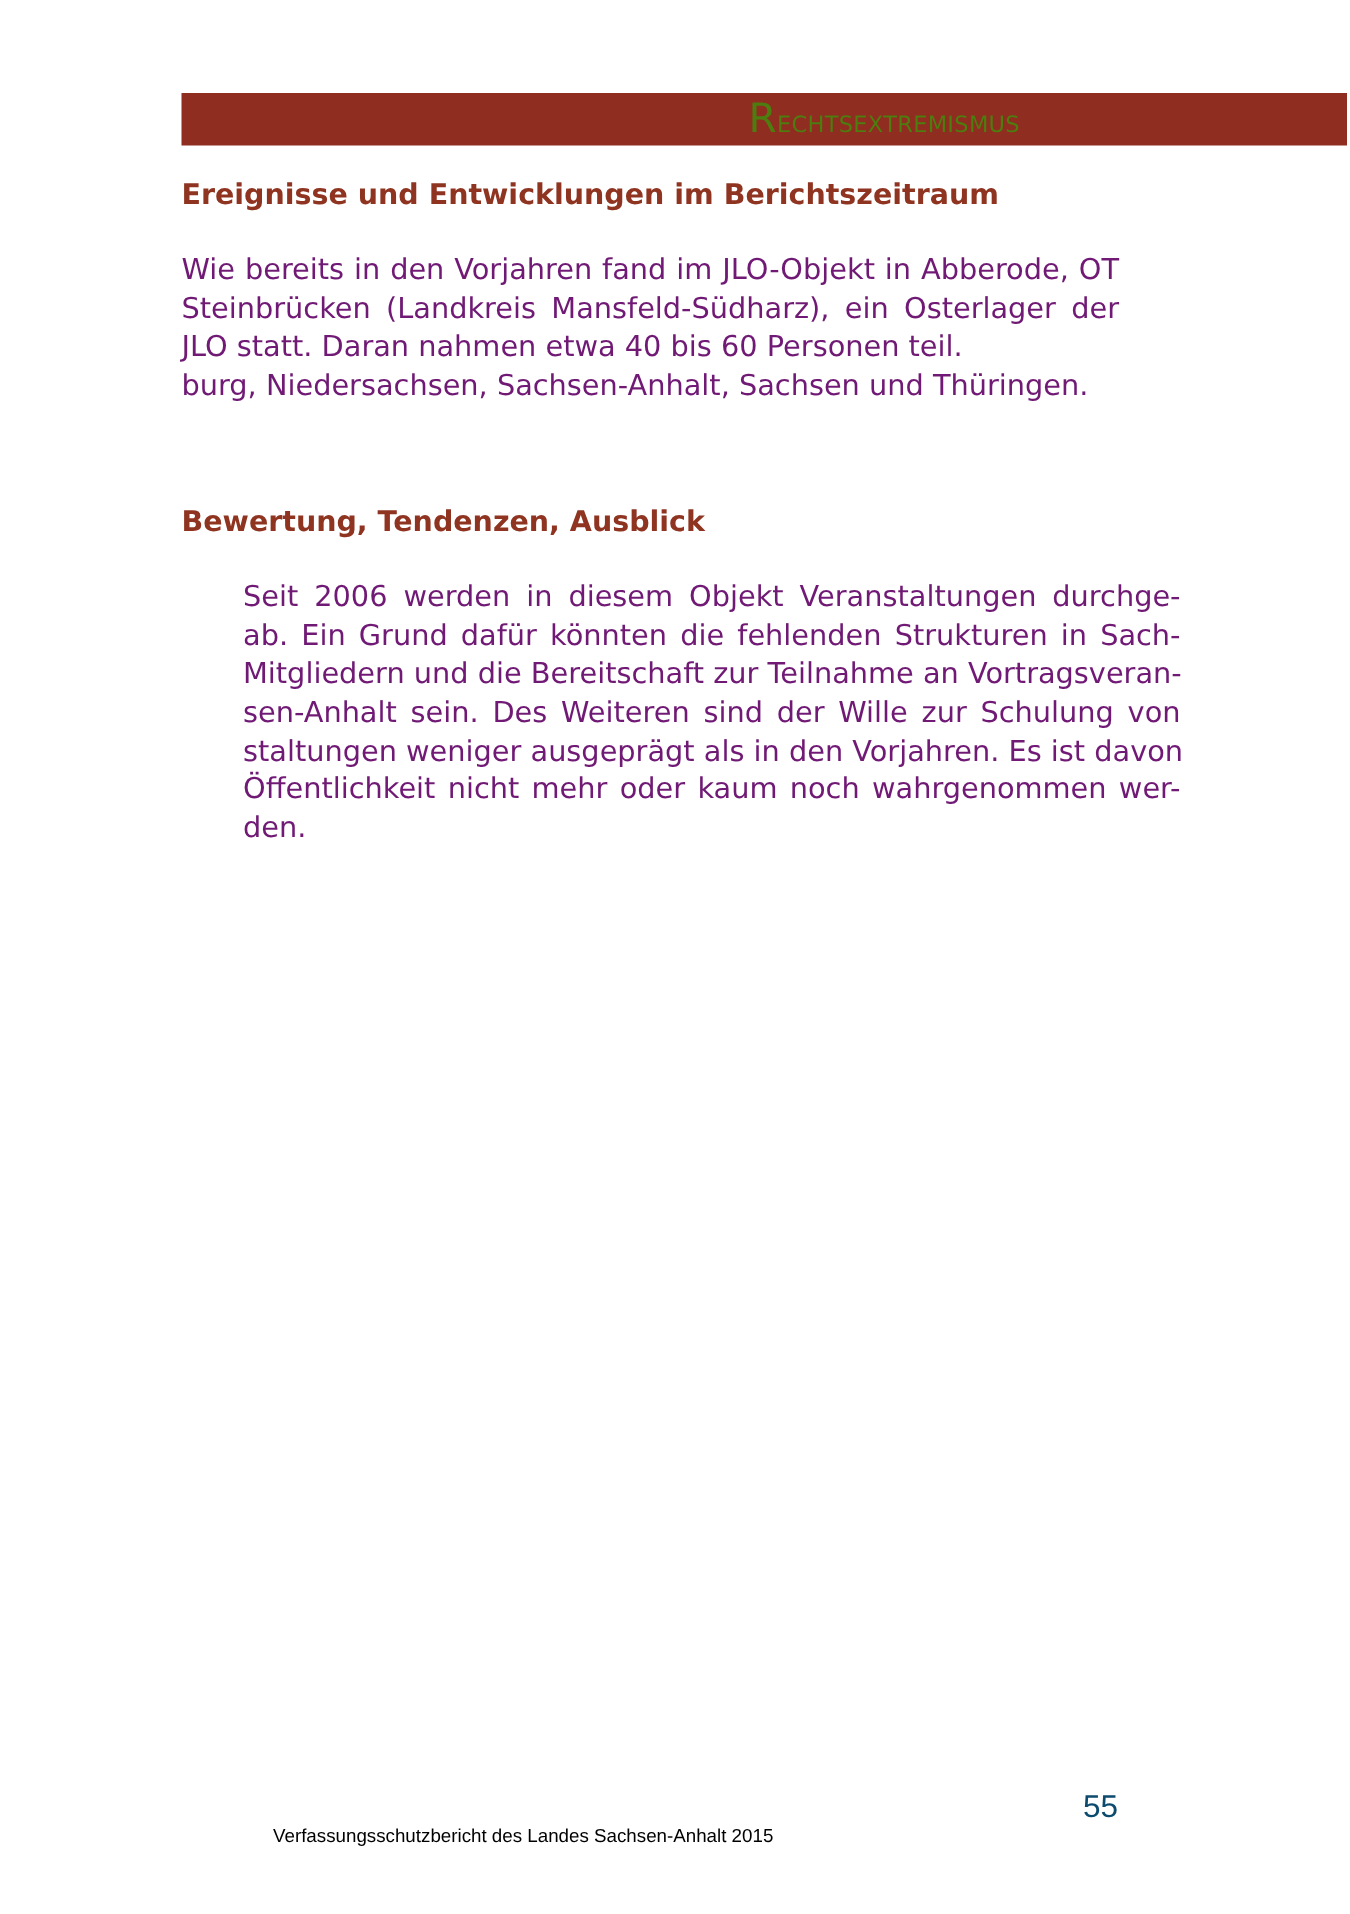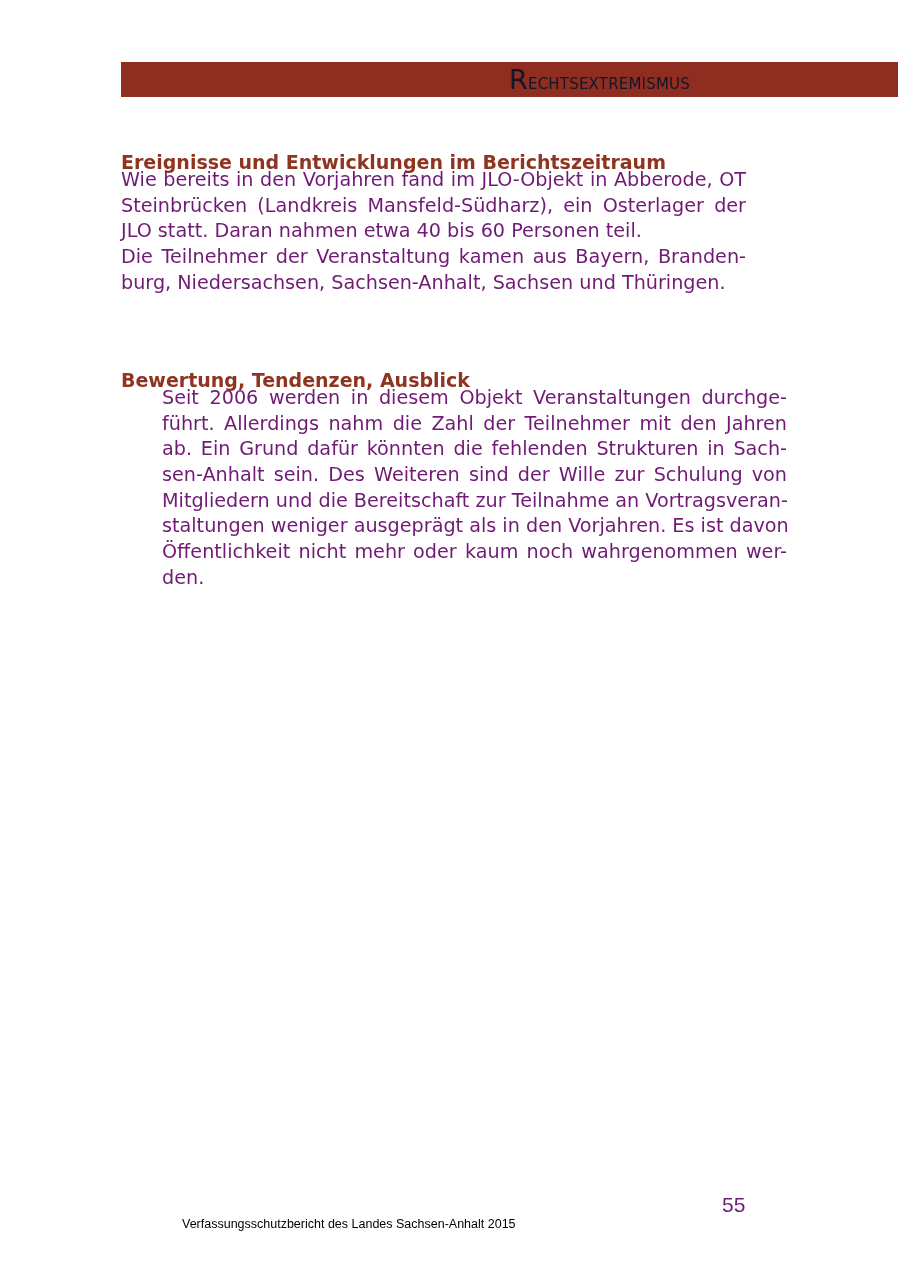--- a/index.html
+++ b/index.html
@@ -20,42 +20,40 @@
       left: 121px;
       top: 62px;
       width: 777px;
       height: 35px;
       background: #8f2d20;
     }
     .header-title {
       position: absolute;
       left: 499px;
       top: 64px;
-      color: #0f172a;
+      color: #4d7c0f;
       font-family: "DejaVu Sans", sans-serif;
       font-size: 21px;
       letter-spacing: 0.2px;
       font-variant: small-caps;
       line-height: 32px;
       white-space: nowrap;
-      margin-left: 10px;
     }
     .header-title .big {
       font-size: 27px;
     }
     .section-heading {
       position: absolute;
       left: 121px;
       font-family: "DejaVu Sans", sans-serif;
       font-weight: bold;
       font-size: 19px;
       color: #8f3420;
       white-space: nowrap;
       line-height: 24px;
-      margin-top: 32px;
     }
     .paragraph {
       position: absolute;
       left: 121px;
       width: 625px;
       font-family: "DejaVu Sans", sans-serif;
       font-size: 19.2px;
       line-height: 25.7px;
       color: #701a75;
     }
@@ -78,47 +76,45 @@
       color: #000000;
       white-space: nowrap;
       margin-top: 16px;
     }
     .page-number {
       position: absolute;
       left: 722px;
       top: 1193px;
       font-family: "Liberation Sans", sans-serif;
       font-size: 21px;
-      color: #701a75;
+      color: #0c4a6e;
       white-space: nowrap;
     }
   </style>
 </head>
 <body>
 
 <div class="header-bar"></div>
 <div class="header-title"><span class="big">R</span><span>echtsextremismus</span></div>
 
 <div class="section-heading" style="top:118px;">Ereignisse und Entwicklungen im Berichtszeitraum</div>
 
 <div class="paragraph" style="top:167px;">
   <span class="line">Wie bereits in den Vorjahren fand im JLO-Objekt in Abberode, OT</span>
   <span class="line">Steinbrücken (Landkreis Mansfeld-Südharz), ein Osterlager der</span>
   <span class="line last">JLO statt. Daran nahmen etwa 40 bis 60 Personen teil.</span>
-  <span class="line">Die Teilnehmer der Veranstaltung kamen aus Bayern, Branden-</span>
   <span class="line last">burg, Niedersachsen, Sachsen-Anhalt, Sachsen und Thüringen.</span>
 </div>
 
 <div class="section-heading" style="top:336px;">Bewertung, Tendenzen, Ausblick</div>
 
 <div class="paragraph" style="top:385px;margin-left:41px;">
   <span class="line">Seit 2006 werden in diesem Objekt Veranstaltungen durchge-</span>
-  <span class="line">führt. Allerdings nahm die Zahl der Teilnehmer mit den Jahren</span>
   <span class="line">ab. Ein Grund dafür könnten die fehlenden Strukturen in Sach-</span>
+  <span class="line">Mitgliedern und die Bereitschaft zur Teilnahme an Vortragsveran-</span>
   <span class="line">sen-Anhalt sein. Des Weiteren sind der Wille zur Schulung von</span>
-  <span class="line">Mitgliedern und die Bereitschaft zur Teilnahme an Vortragsveran-</span>
   <span class="line">staltungen weniger ausgeprägt als in den Vorjahren. Es ist davon</span>
   <span class="line">Öffentlichkeit nicht mehr oder kaum noch wahrgenommen wer-</span>
   <span class="line last">den.</span>
 </div>
 
 <div class="footer-text">Verfassungsschutzbericht des Landes Sachsen-Anhalt 2015</div>
 <div class="page-number">55</div>
 
 </body></html>

